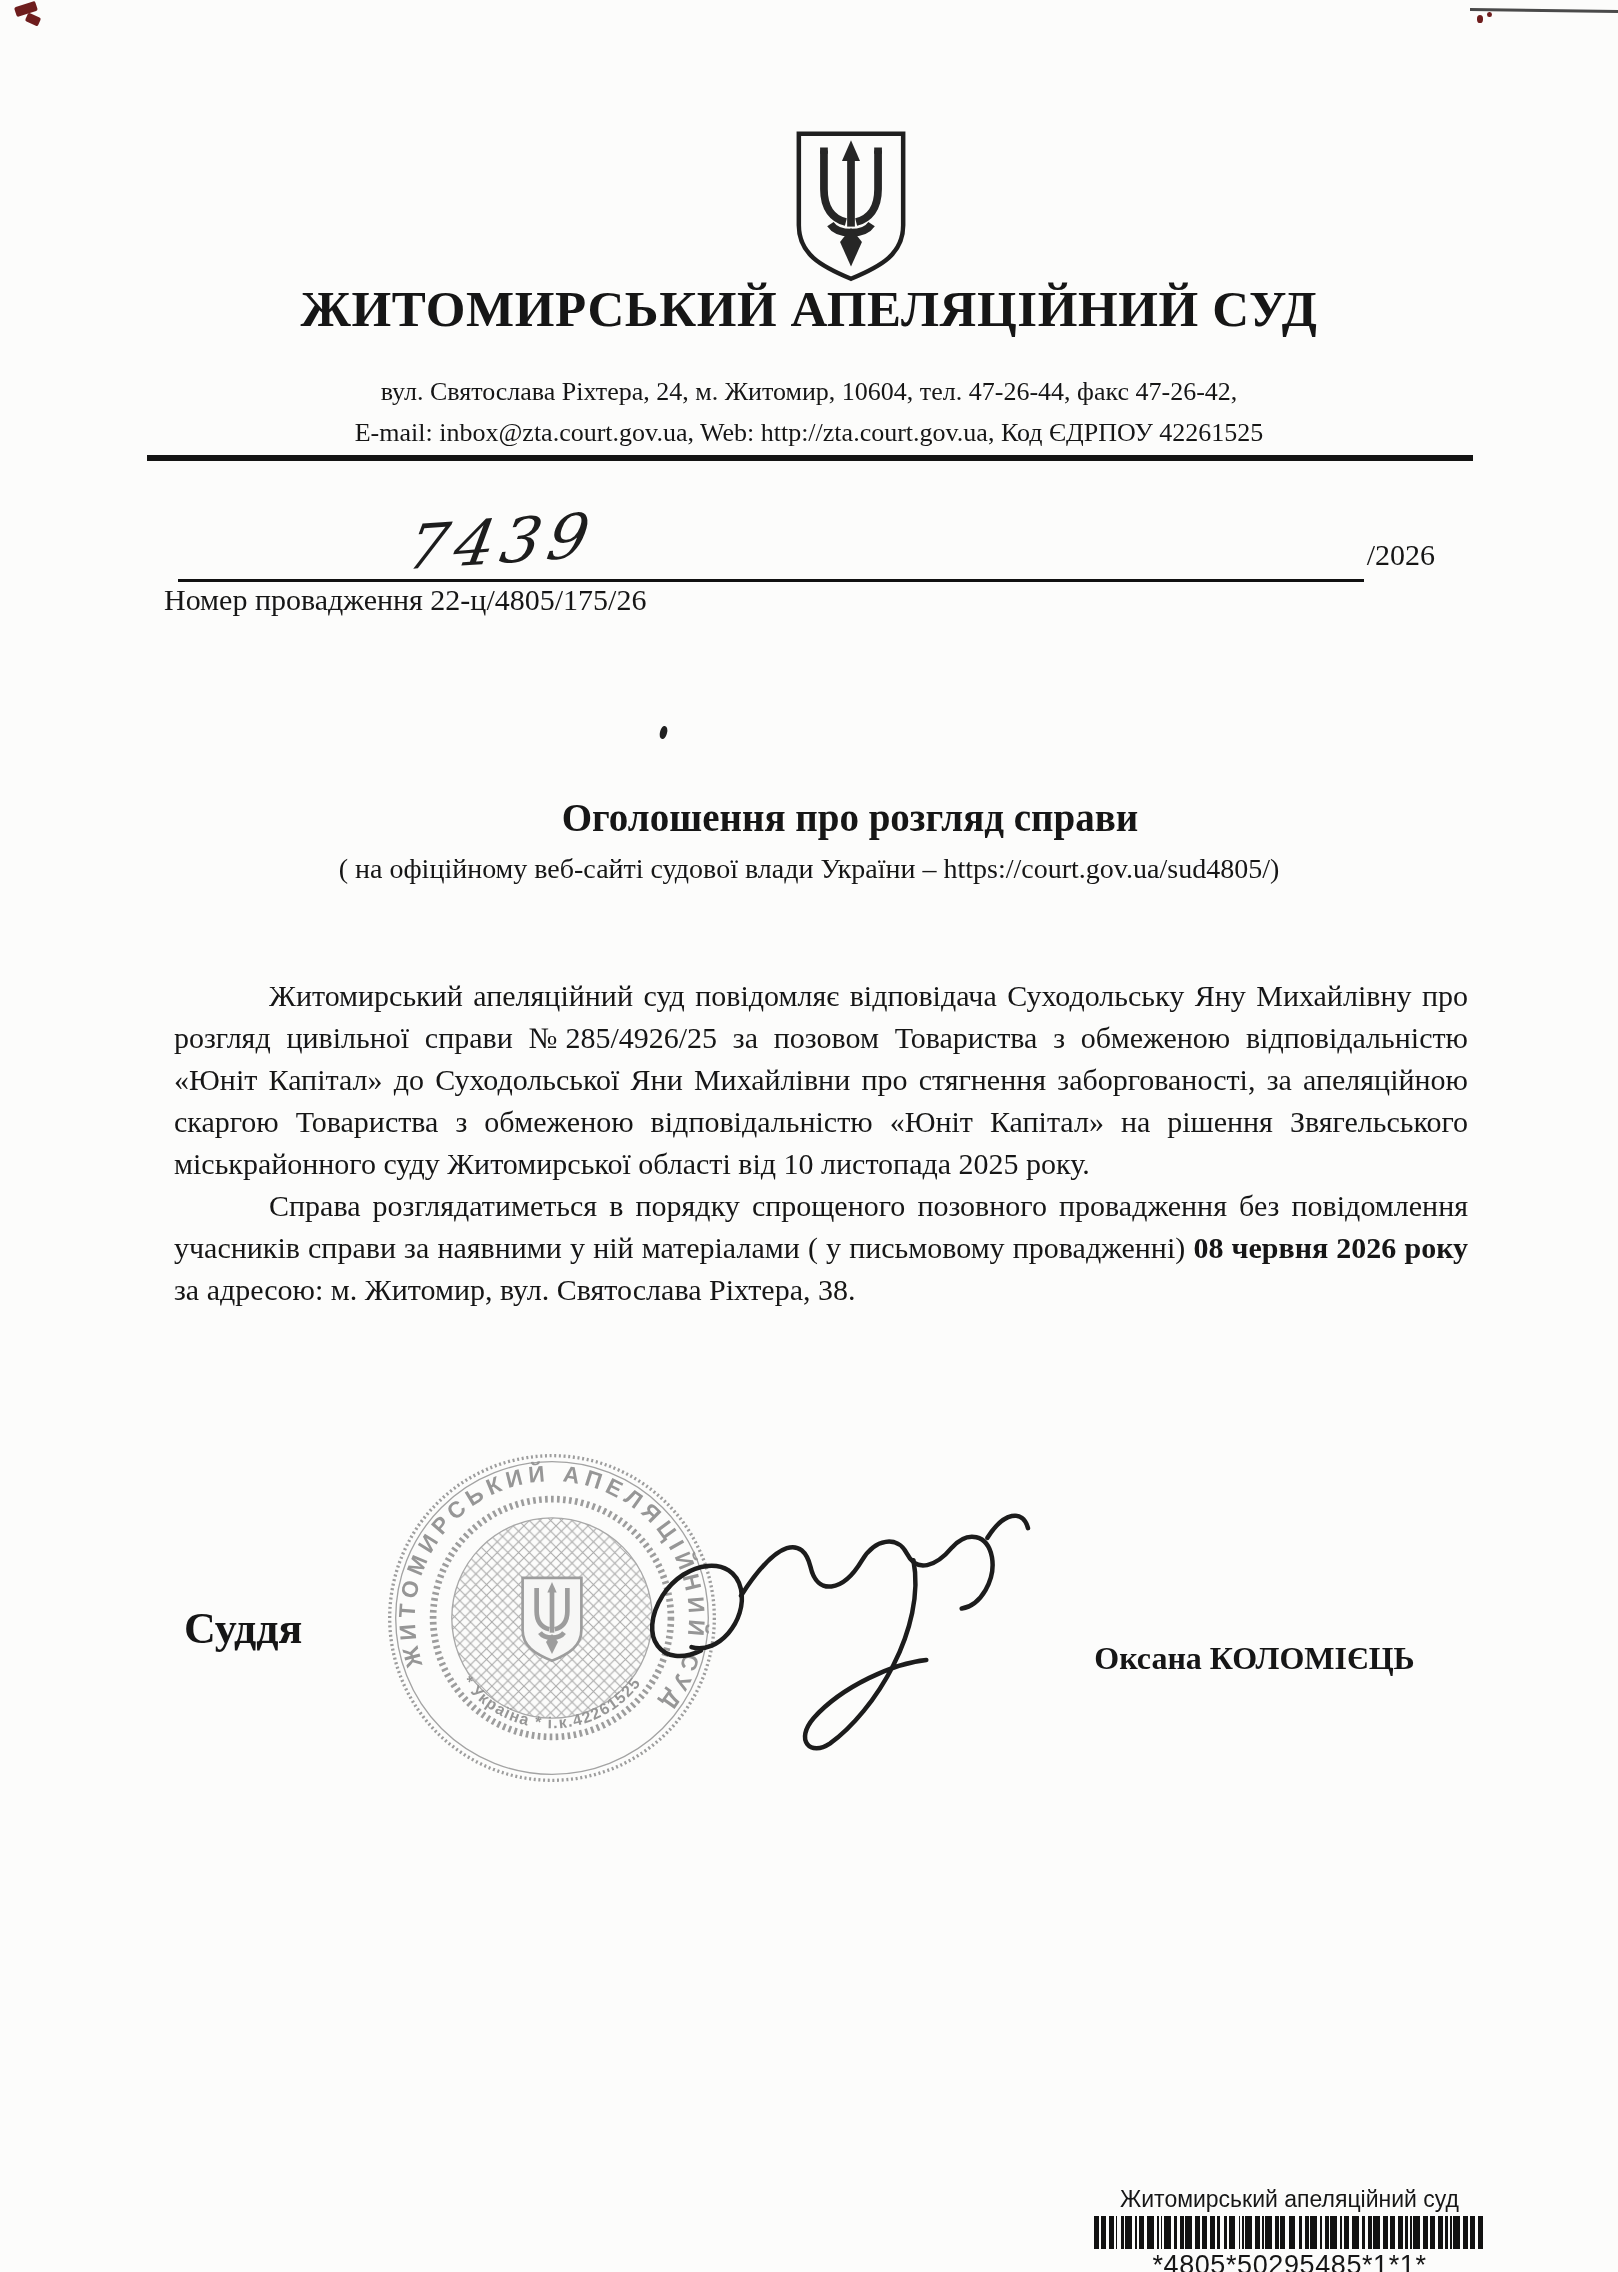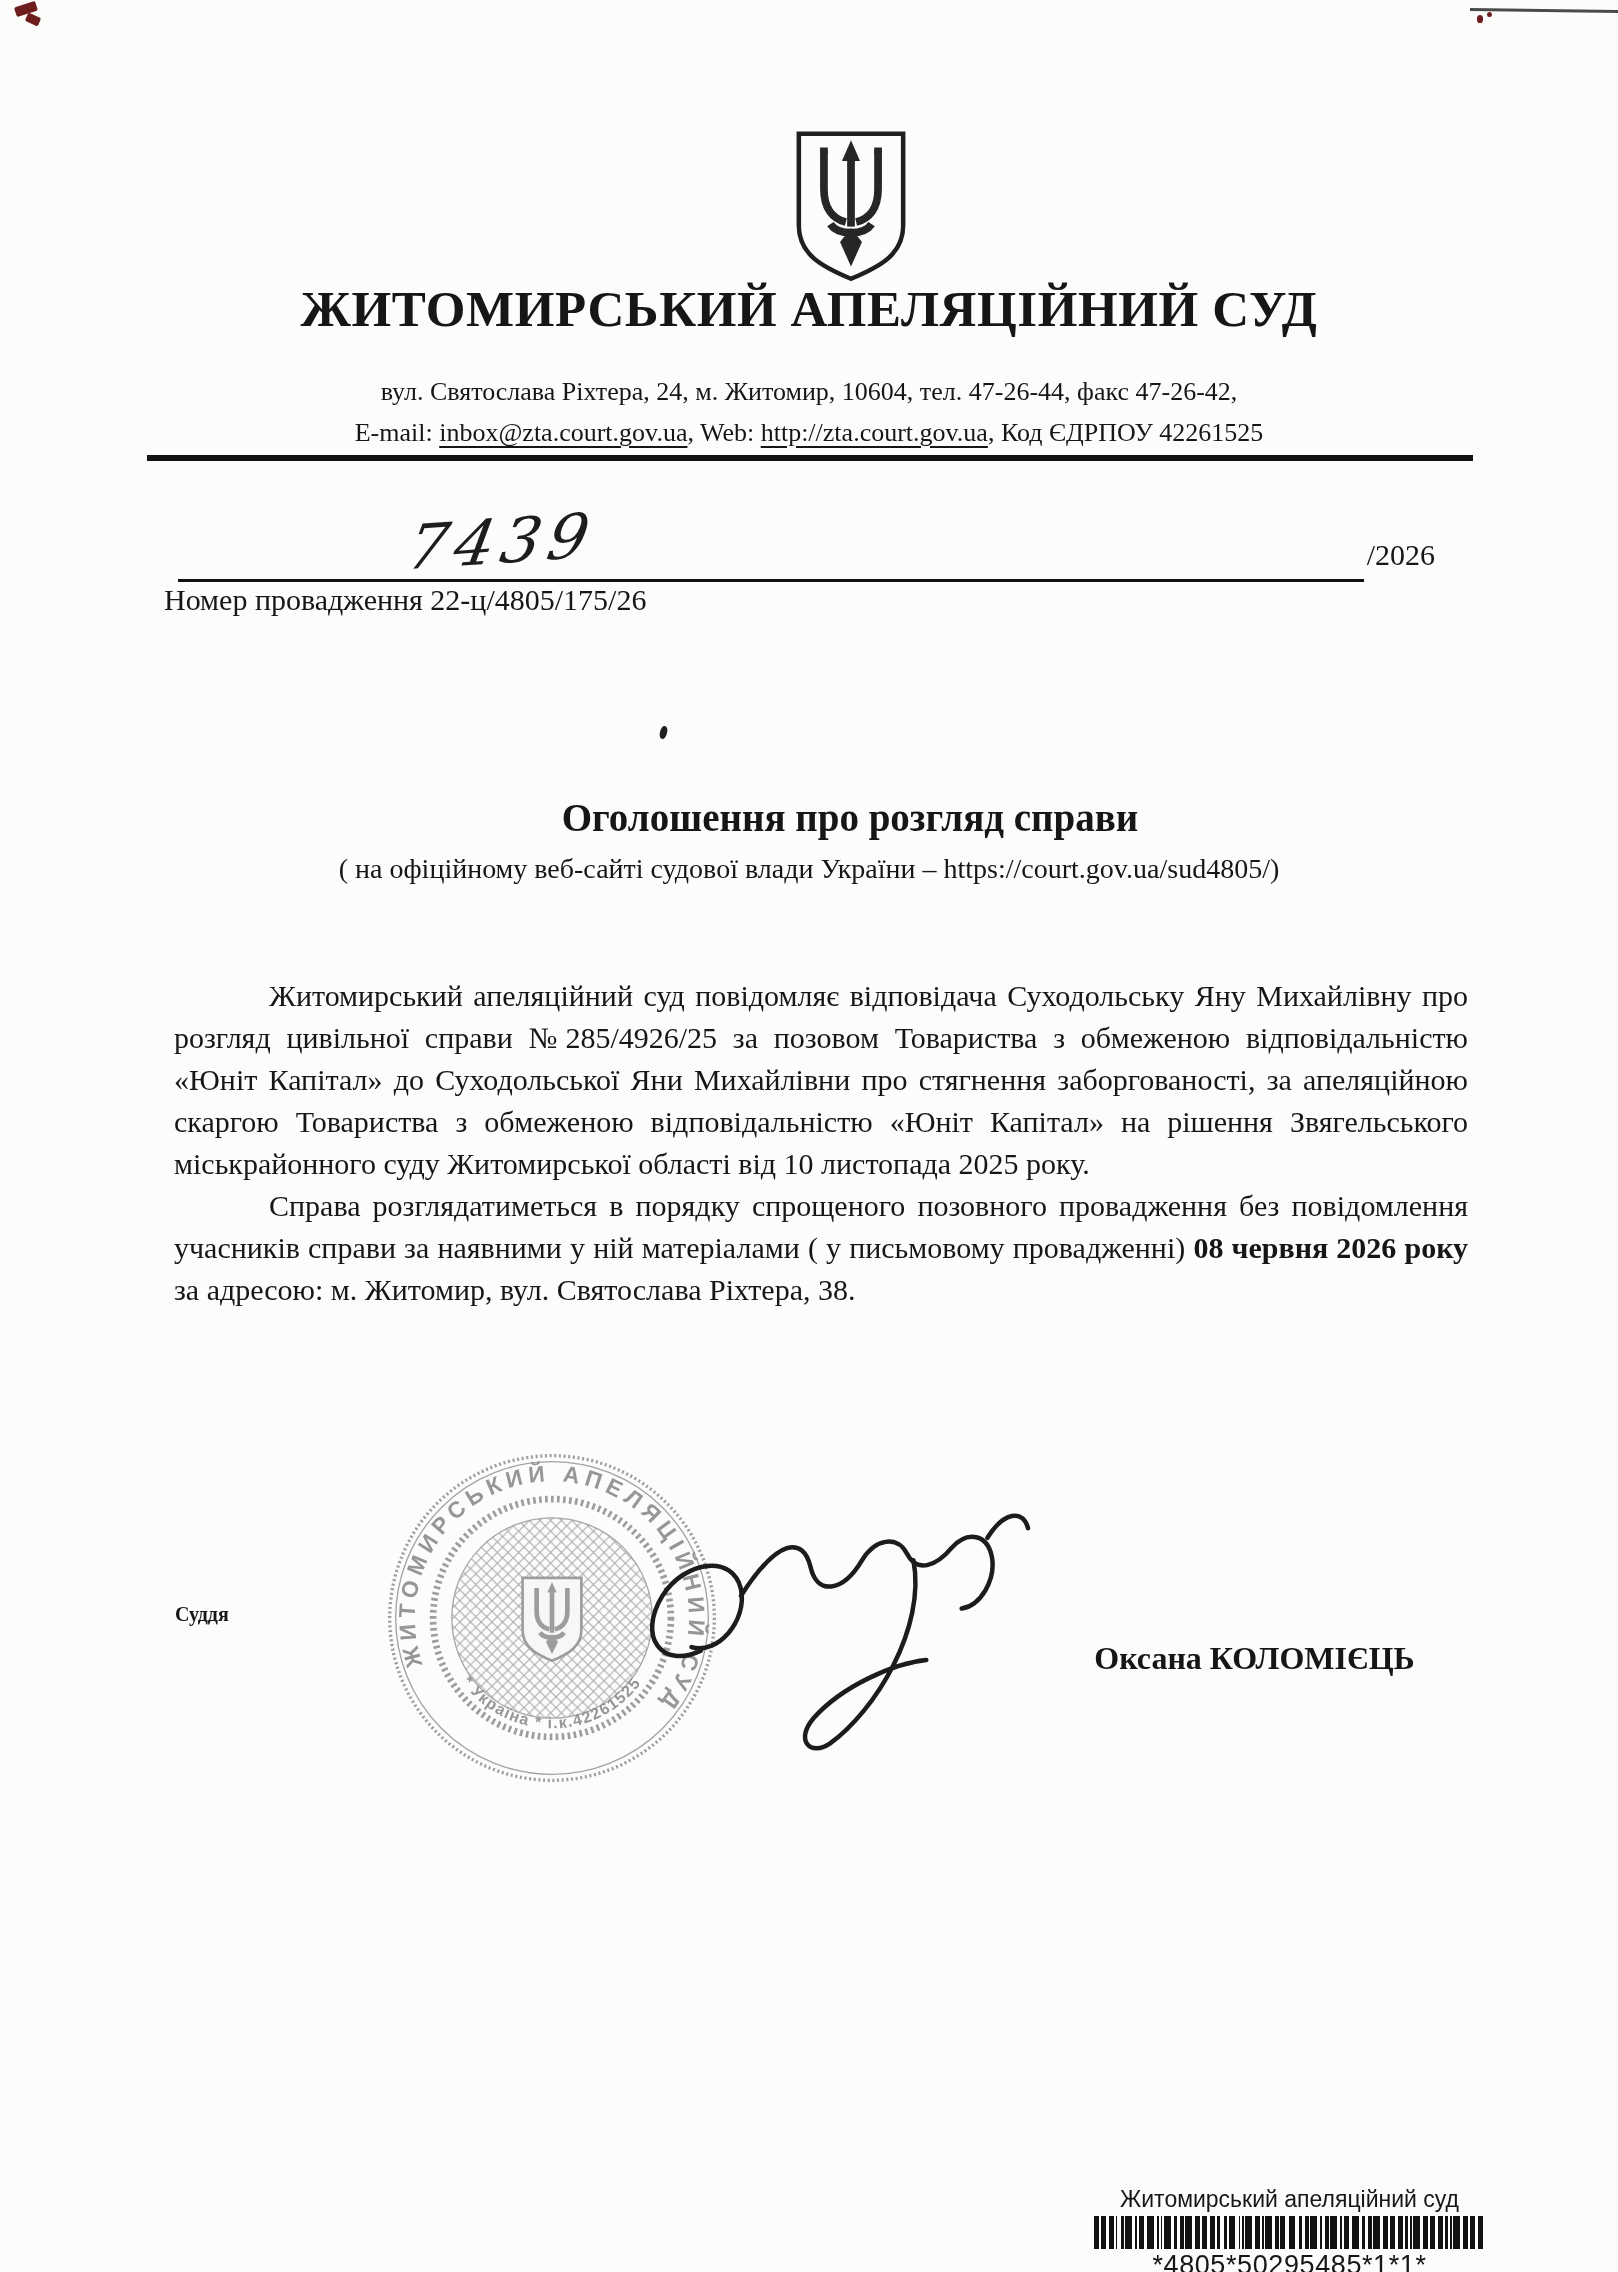--- a/index.html
+++ b/index.html
@@ -18,21 +18,21 @@
   .court-name{
     top:280px;
     font-weight:700;
     font-size:51px;
     letter-spacing:0.6px;
     white-space:nowrap;
   }
   .addr{font-size:26px;white-space:nowrap;}
   .addr-1{top:377px;}
   .addr-2{top:418px;}
-  .u{text-decoration:underline;text-decoration-thickness:1.9px;text-underline-offset:4.5px;margin-top:7px;}
+  .u{text-decoration-thickness:1.9px;text-underline-offset:4.5px;margin-top:7px;}
   .head-rule{left:147px;top:455px;width:1326px;height:5.8px;background:#141414;}
 
   
   .ref-line1{
     left:174px;top:538px;width:1261px;
     font-size:30px;
     display:flex;align-items:baseline;white-space:nowrap;
   }
   .ref-blank{
     flex:1;align-self:flex-end;
@@ -58,21 +58,21 @@
   
   .body-text{
     left:174px;top:975px;width:1294px;
     font-size:30px;line-height:42px;
     text-align:justify;
   }
   .body-text p{margin:0;text-indent:95px;}
   .b{font-weight:700;}
 
   
-  .judge-label{left:175px;top:1603px;font-weight:700;font-size:20px;}
+  .judge-label{left:184px;top:1603px;font-weight:700;font-size:44px;}
   .judge-name{left:965px;top:1640px;width:579px;text-align:center;font-weight:700;font-size:32px;white-space:nowrap;}
 
   
   .footer{left:1026px;top:2186px;width:527px;text-align:center;font-family:"Liberation Sans", sans-serif;}
   .bc-title{font-size:23px;margin:0 0 2.6px 0;}
   .bc-bars{height:33px;display:flex;align-items:stretch;justify-content:center;}
   .bc-value{font-size:27px;letter-spacing:0.6px;margin-top:1.3px;}
 
   
   .art{background:#6e1d1d;}

